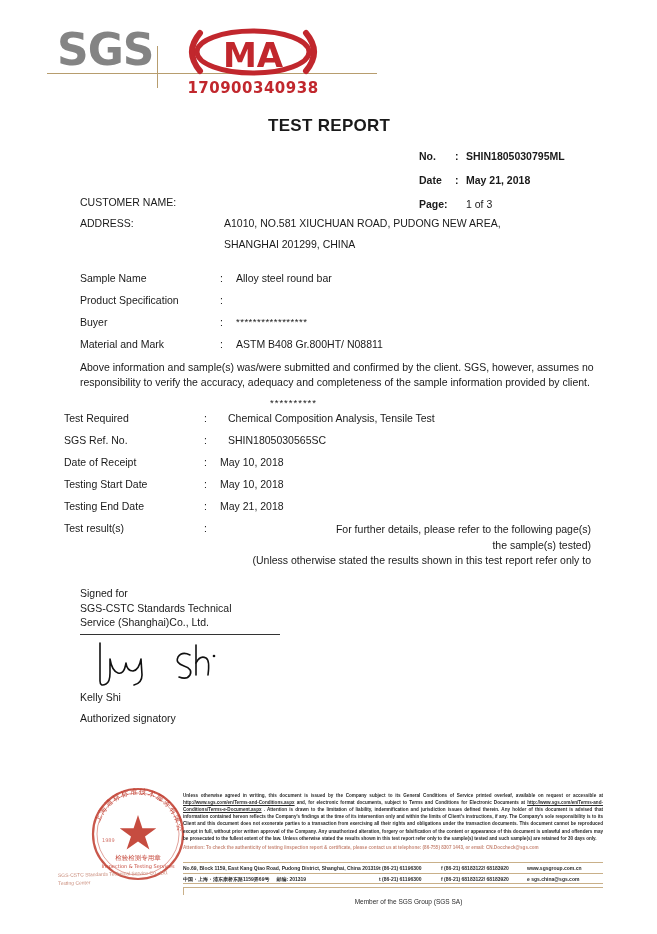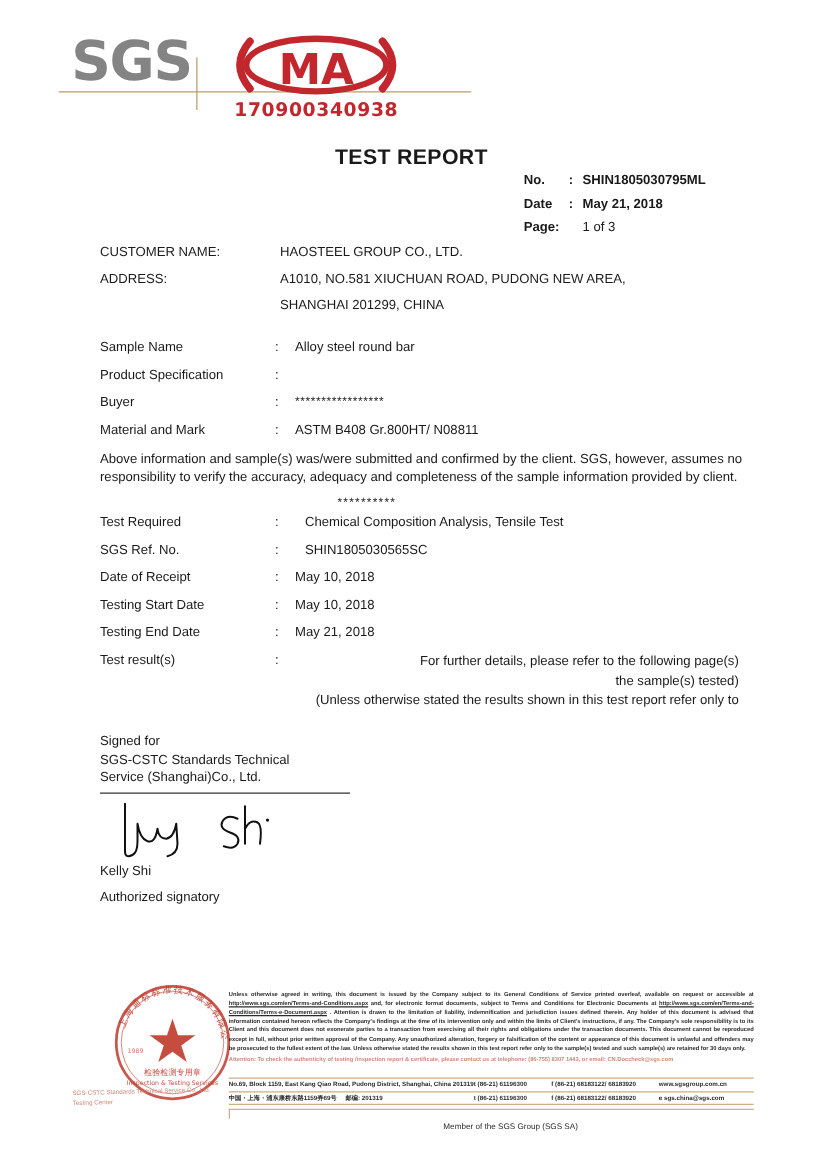--- a/index.html
+++ b/index.html
@@ -66,21 +66,21 @@
     left: 268px; top: 6px;
     font-size: 17px;
     font-weight: bold;
     letter-spacing: 0.3px;
   }
   .meta {
     position: absolute;
     left: 419px; top: 28px;
     font-size: 10.5px;
   }
-  .meta-row { display: flex; align-items: center; margin-bottom: 7px; }
+  .meta-row { display: flex; align-items: center; margin-bottom: 7px; margin-top: 12px; }
   .meta-key { width: 36px; font-weight: bold; }
   .meta-colon { width: 11px; font-weight: bold; }
   .meta-val { font-weight: bold; }
   .meta-val.light { font-weight: normal; }
 
   
   .body { padding: 0 0 0 0; font-size: 10.5px; }
 
   .cust-block { margin-left: 80px; margin-top: 14px; }
   .cust-row { display: flex; margin-bottom: 9px; }
@@ -103,21 +103,21 @@
   }
 
   .sep-stars {
     text-align: center;
     margin-top: 7px;
     margin-right: 70px;
     font-size: 9.5px;
     letter-spacing: 1px;
   }
 
-  .test-block { margin-left: 80px; margin-top: 4px; }
+  .test-block { margin-left: 64px; margin-top: 4px; }
   .test-row { display: flex; margin-bottom: 10px; }
   .test-key { width: 140px; }
   .test-colon { width: 16px; }
   .test-val { flex: 1; }
   .test-val.indent { margin-left: 8px; }
 
   .result-row { display: flex; }
   .result-key { width: 140px; }
   .result-colon { width: 16px; }
   .result-val { flex: 1; margin-left: 8px; margin-right: 66px; line-height: 1.45; text-align: right; }
@@ -255,21 +255,20 @@
       <span class="meta-val light">1 of  3</span>
     </div>
   </div>
 </div>
 
 <div class="body">
 
   <div class="cust-block">
     <div class="cust-row">
       <span class="cust-key">CUSTOMER NAME:</span>
-      <span class="cust-val">HAOSTEEL GROUP CO., LTD.</span>
     </div>
     <div class="cust-row">
       <span class="cust-key">ADDRESS:</span>
       <span class="cust-val">
         <div>A1010, NO.581 XIUCHUAN ROAD, PUDONG NEW AREA,</div>
         <div class="line2">SHANGHAI 201299, CHINA</div>
       </span>
     </div>
   </div>
 

